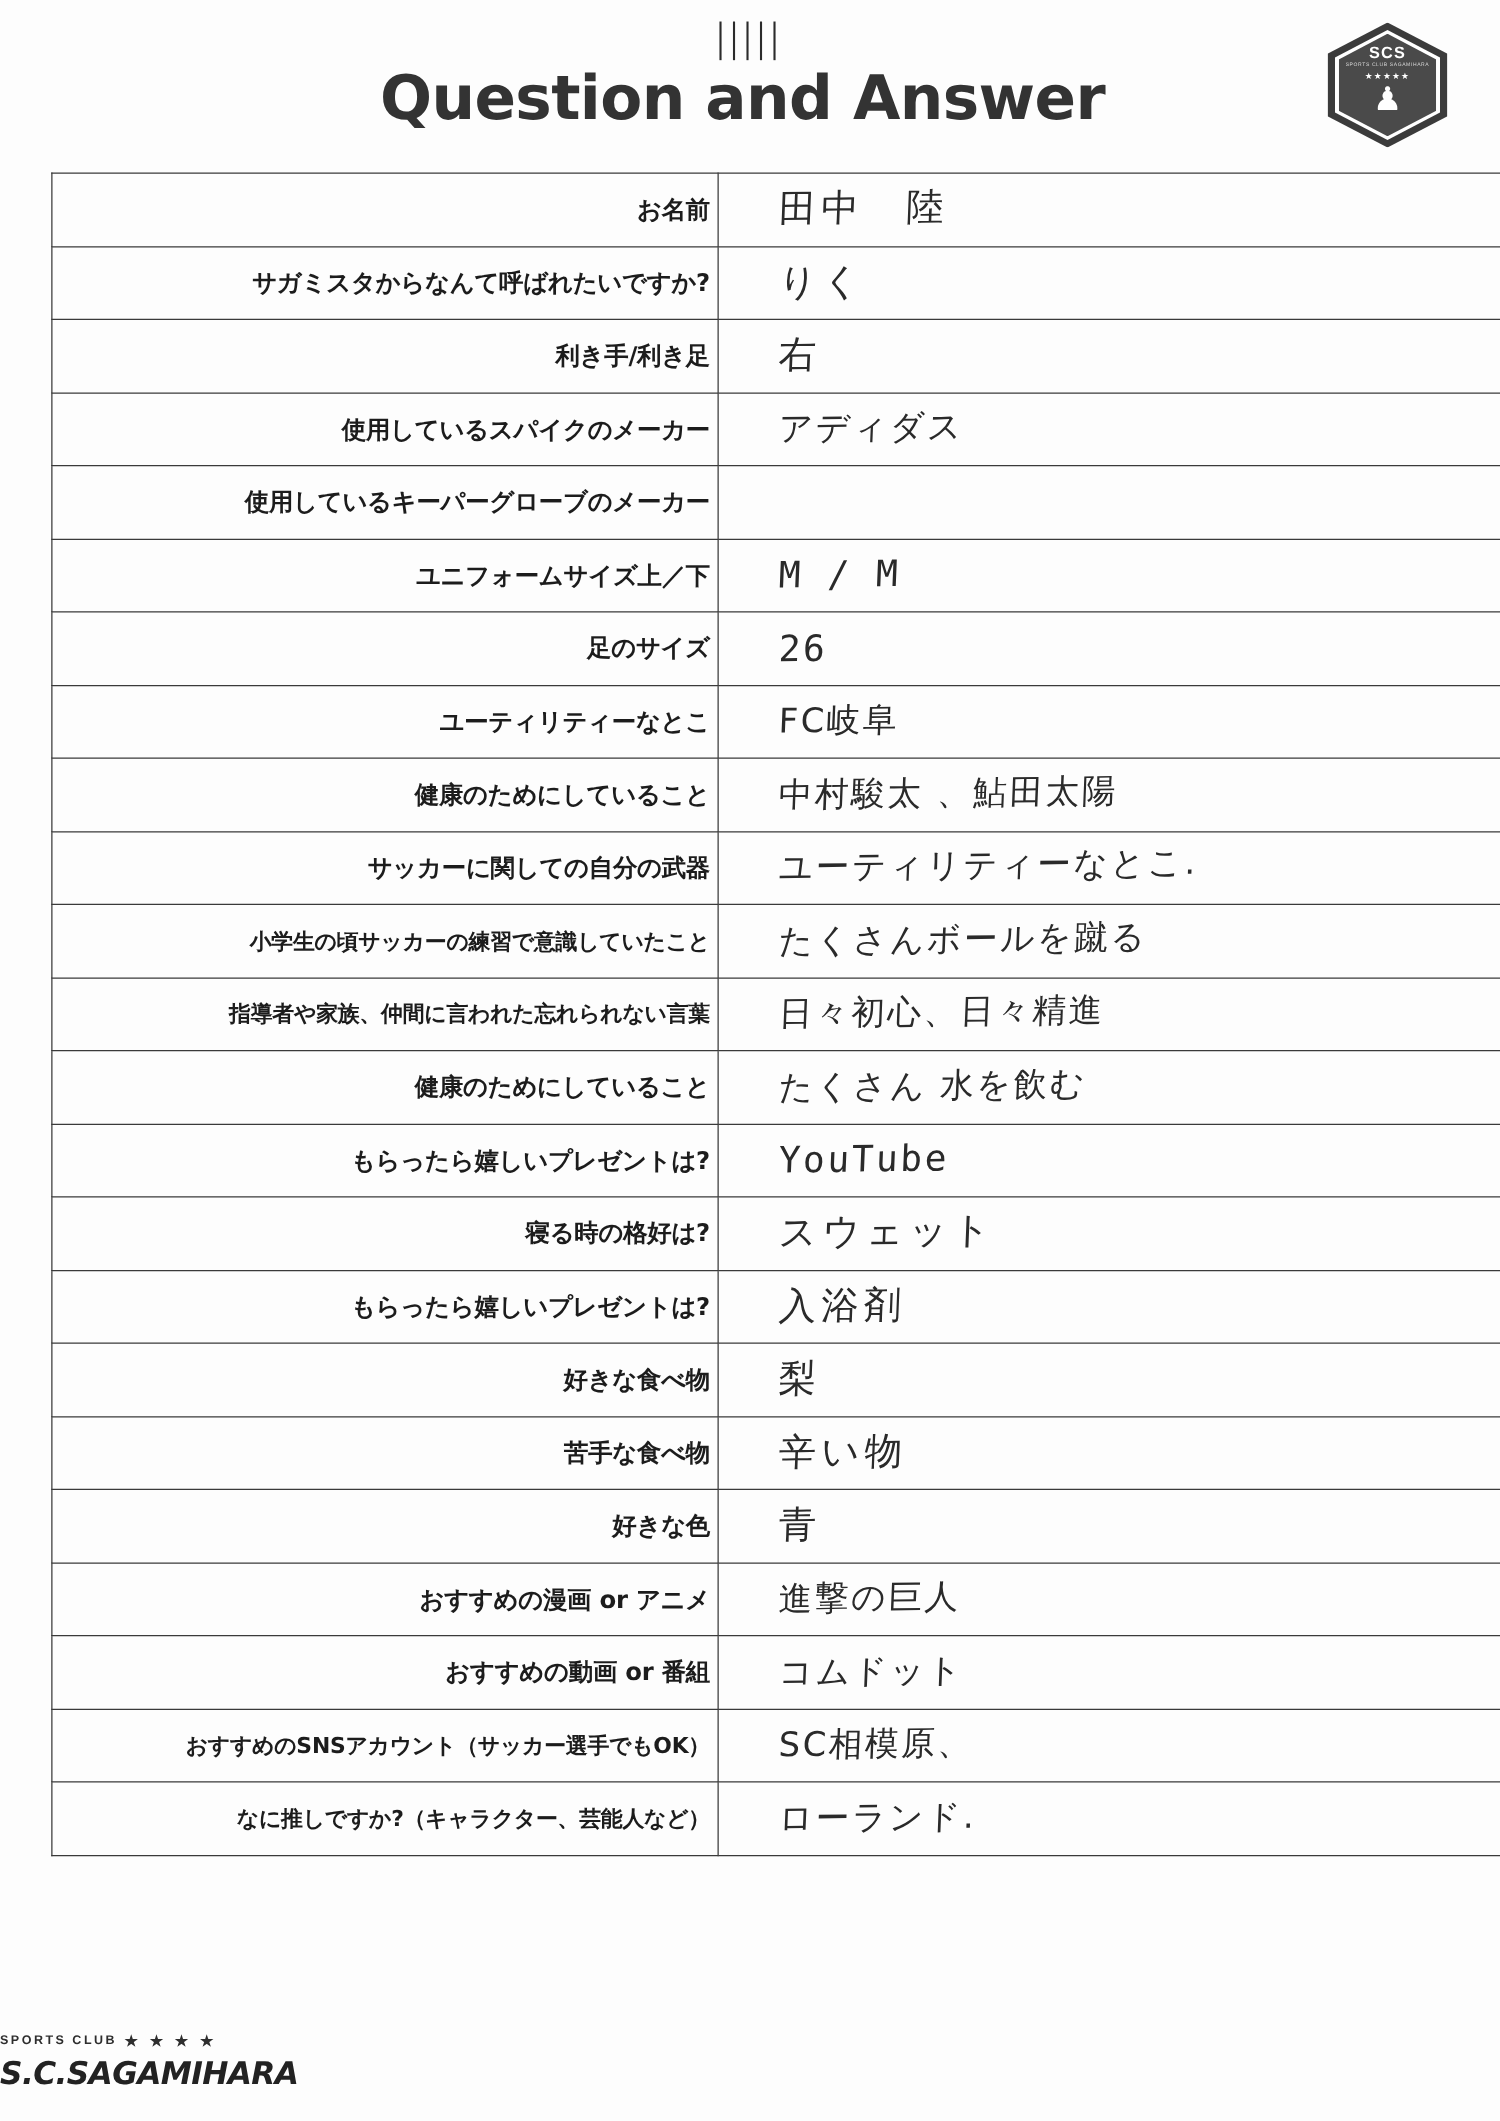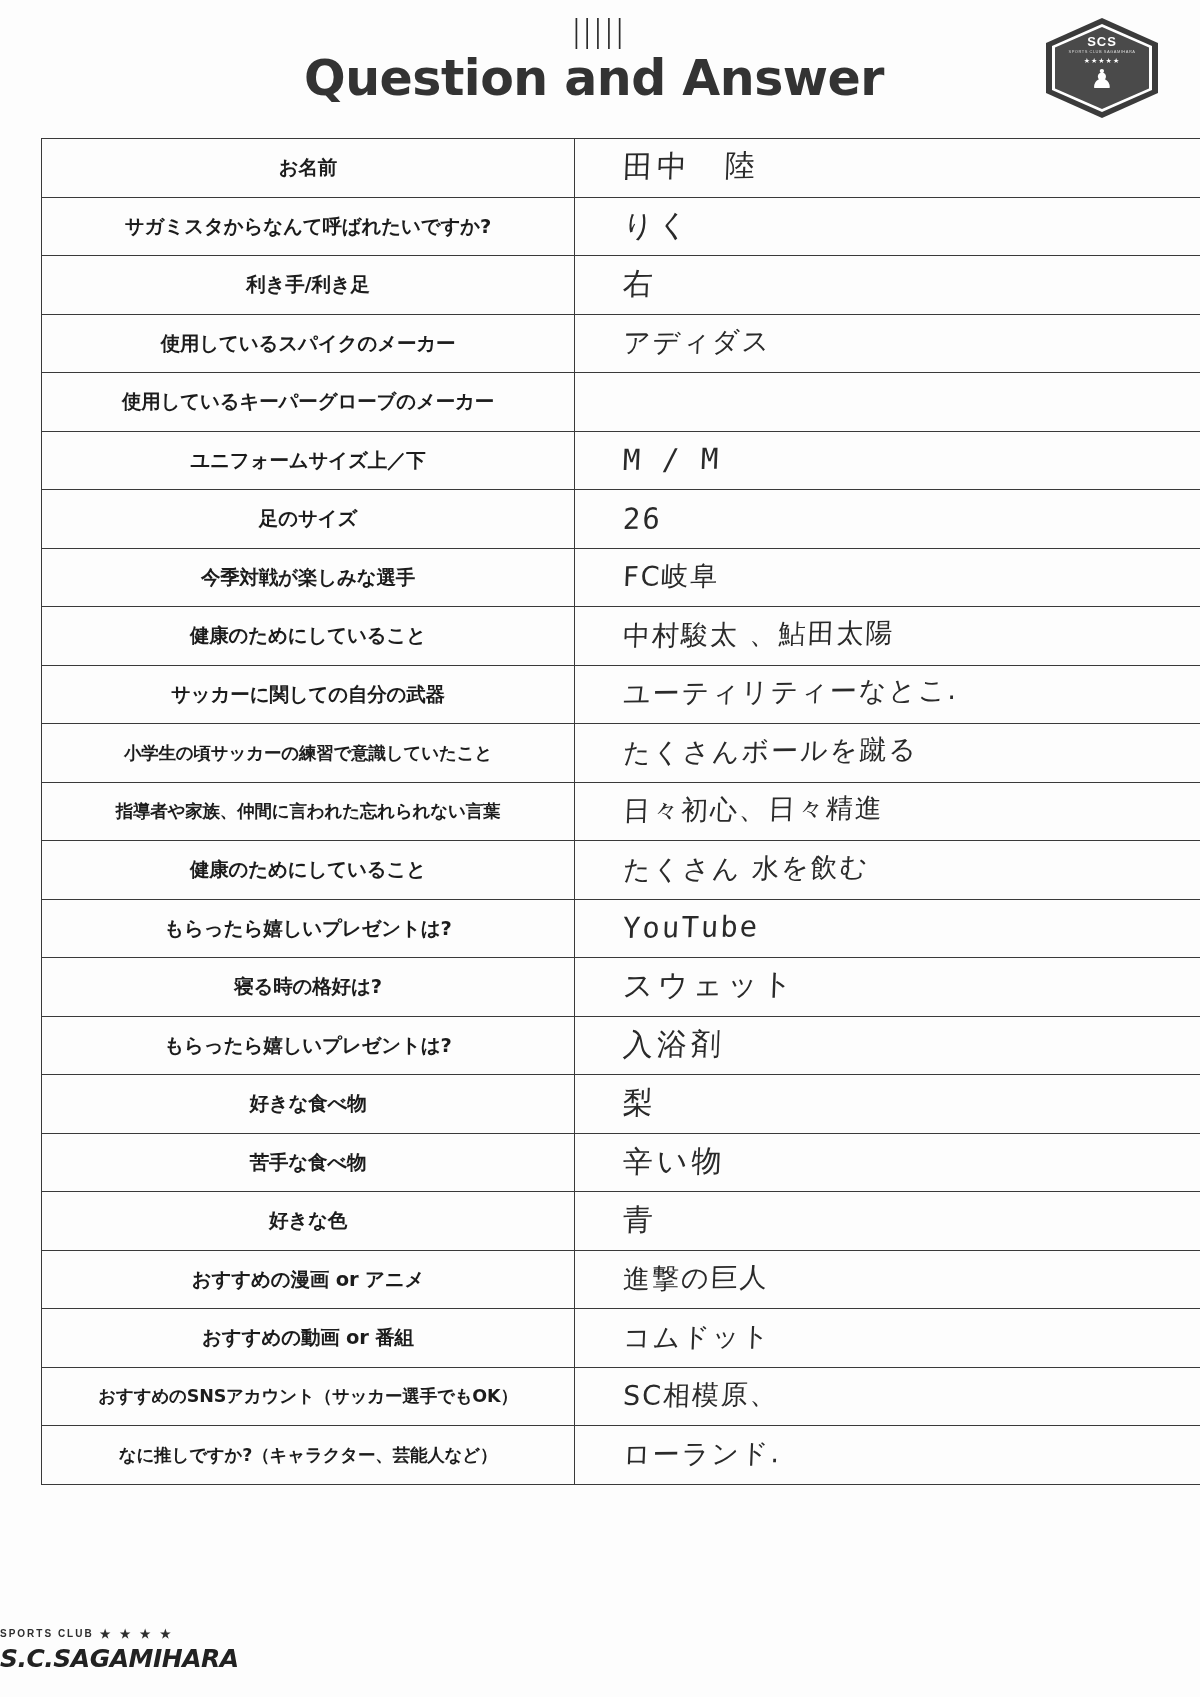--- a/index.html
+++ b/index.html
@@ -52,22 +52,23 @@
     font-size: 49px;
     letter-spacing: -0.5px;
     color: #333333;
   }
 
   
   .badge {
     position: absolute;
     right: 42px;
     top: 18px;
-    width: 112px;
+    width: 80px;
     height: 100px;
+    padding-left: 16px;
   }
   .badge .hex {
     position: absolute;
     inset: 0;
     background: #3b3b3b;
     clip-path: polygon(50% 0%, 100% 25%, 100% 75%, 50% 100%, 0% 75%, 0% 25%);
   }
   .badge .hex-inner {
     position: absolute;
     left: 6px; top: 6px; right: 6px; bottom: 6px;
@@ -130,21 +131,21 @@
   .qa-table tr {
     height: 58.5px;
   }
   .qa-table td {
     border: 1.5px solid #3a3a3a;
     padding: 0;
     vertical-align: middle;
   }
   td.q {
     width: 520px;
-    text-align: center;
+    text-align: right;
     font-size: 19.5px;
     font-weight: bold;
     font-family: "DejaVu Sans", "Liberation Sans", sans-serif;
     color: #1c1c1c;
     letter-spacing: -0.2px;
     padding: 0 6px;
   }
   td.q.small {
     font-size: 17.5px;
   }
@@ -247,21 +248,21 @@
       </tr>
       <tr>
         <td class="q">ユニフォームサイズ上／下</td>
         <td class="a"><span class="ans latin">M / M</span></td>
       </tr>
       <tr>
         <td class="q">足のサイズ</td>
         <td class="a"><span class="ans latin">26</span></td>
       </tr>
       <tr>
-        <td class="q">今季対戦が楽しみな選手</td>
+        <td class="q">ユーティリティーなとこ</td>
         <td class="a"><span class="ans tight">FC岐阜</span></td>
       </tr>
       <tr>
         <td class="q">健康のためにしていること</td>
         <td class="a"><span class="ans tight">中村駿太 、鮎田太陽</span></td>
       </tr>
       <tr>
         <td class="q">サッカーに関しての自分の武器</td>
         <td class="a"><span class="ans tight">ユーティリティーなとこ.</span></td>
       </tr>

